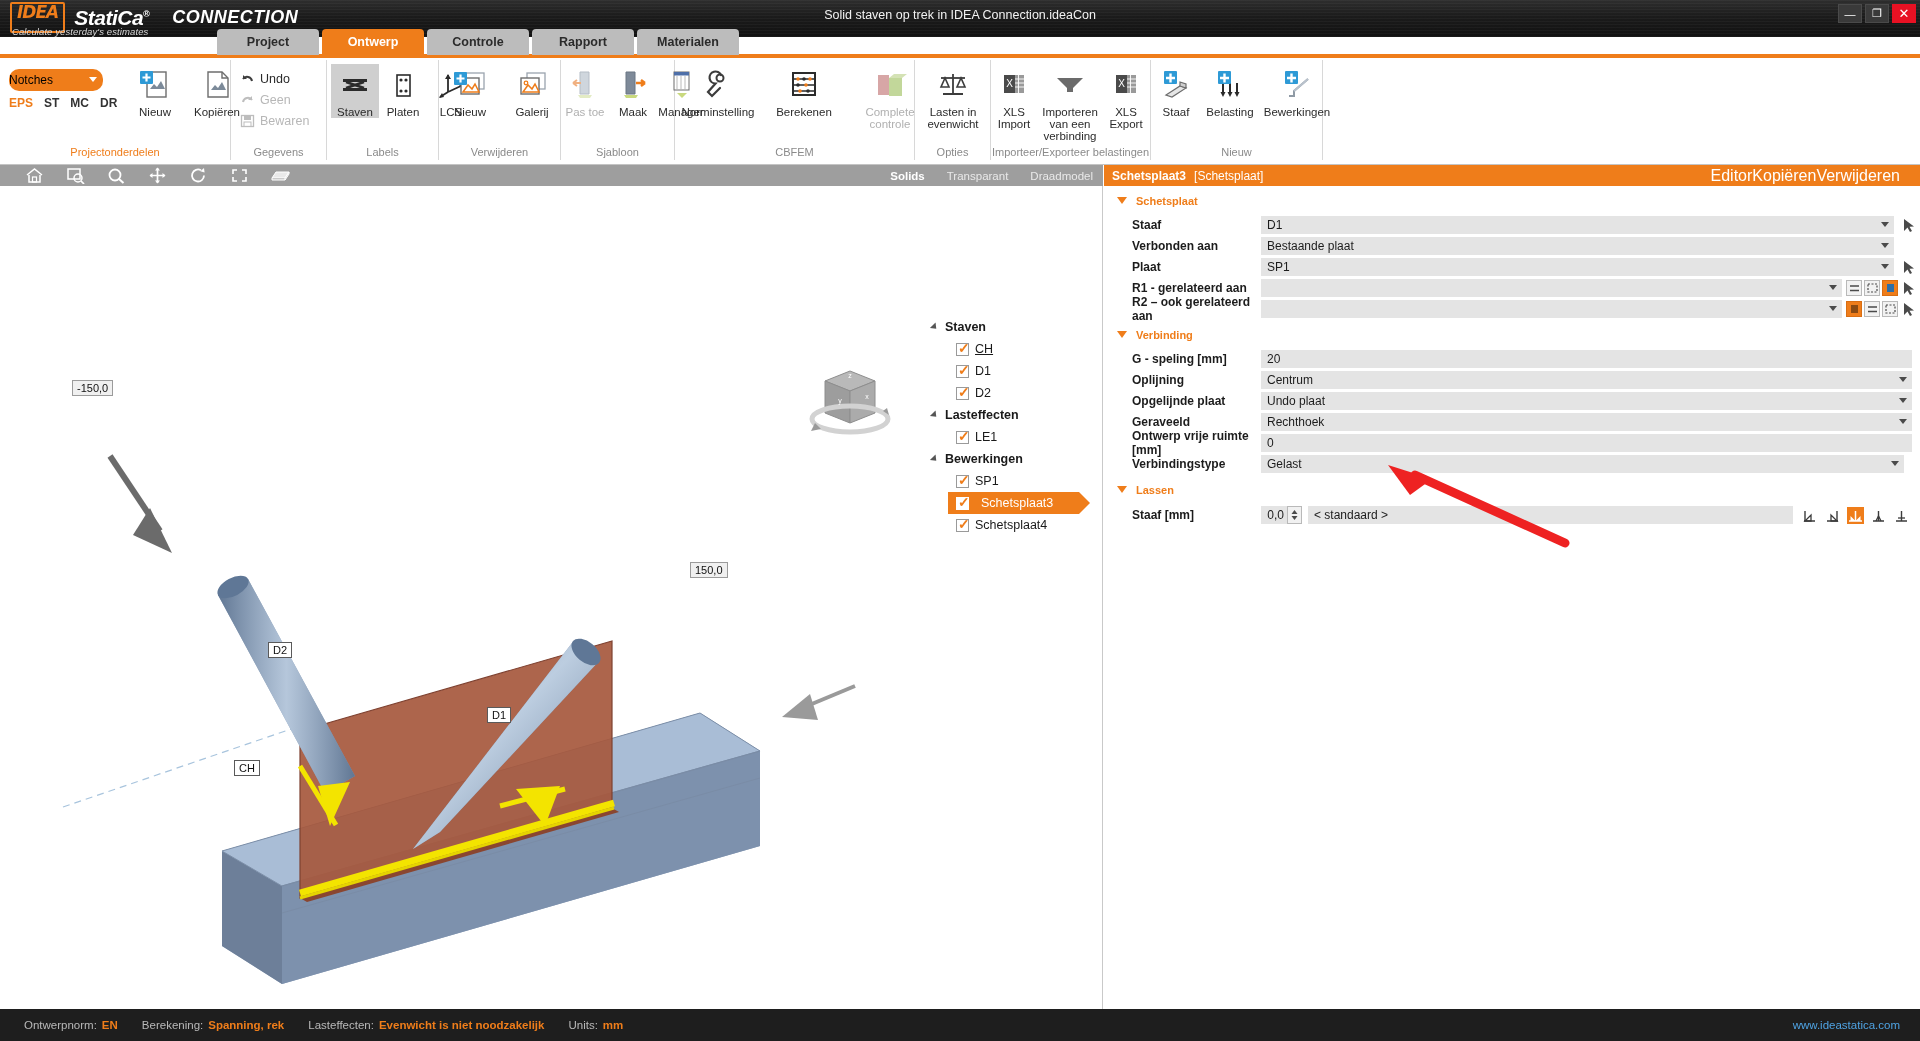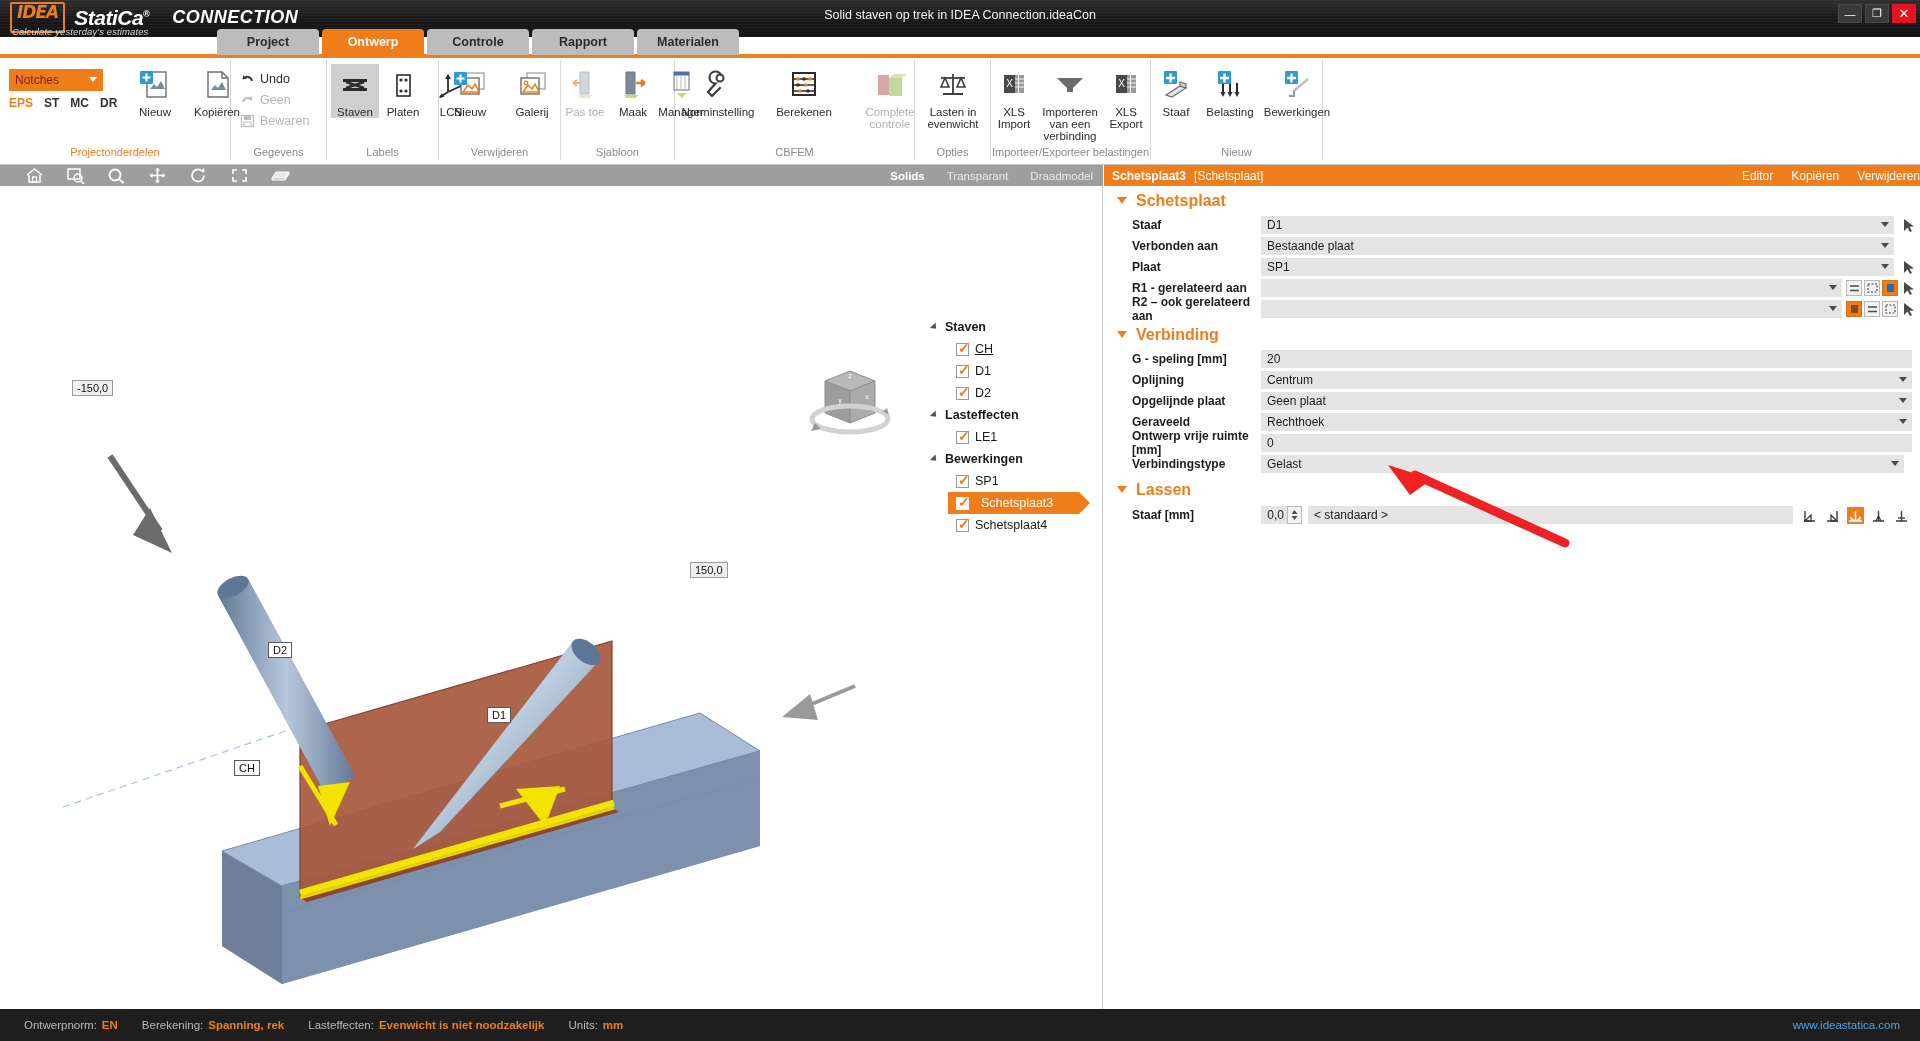--- a/index.html
+++ b/index.html
@@ -79,22 +79,22 @@
   }
   .ritem .ic{ height:38px; display:flex;align-items:center;justify-content:center;}
   .ritem .lb{ font-size:11.5px; color:#2b2b2b; text-align:center; line-height:12px;}
   .ritem.disabled .lb{ color:#b0b0b0; }
   .ritem.sel{ background:#cfcfcf; }
   .ritem.wide{ width:86px; }
   .ritem.narrow{ width:48px; }
 
   .combo-notches{
     position:absolute; left:9px; top:9px; width:94px; height:22px;
-    background:#ef7d1a; color:#7f1d1d; font-size:12px;
-    display:flex;align-items:center; padding-left:6px;
+    background:#ef7d1a; color:#000000; font-size:12px;
+    display:flex;align-items:center; border-radius:10px;
   }
   .combo-notches .arr{ position:absolute; right:6px; top:8px; border-left:4px solid transparent;border-right:4px solid transparent;border-top:5px solid #fff;}
   .eps-row{ position:absolute; left:9px; top:36px; display:flex; gap:11px; font-size:12px; font-weight:bold;}
   .eps-row span{ color:#333; }
   .eps-row span.on{ color:#ef7d1a; }
 
   .stacked{ display:flex; flex-direction:column; gap:7px; padding-top:4px;}
   .stack-it{ display:flex; align-items:center; gap:5px; font-size:12.5px; color:#2b2b2b;}
   .stack-it.dis{ color:#b7b7b7; }
 
@@ -150,24 +150,24 @@
   .props{
     position:absolute; left:1104px; top:165px; width:816px; height:844px;
     background:#fff;
   }
   .props-head{
     height:21px; background:#ef7d1a; color:#fff; display:flex; align-items:center;
     padding-left:8px; font-size:12px; gap:8px;
   }
   .props-head .nm{ font-weight:bold; }
   .props-head .ty{ font-weight:normal; }
-  .props-head .acts{ margin-left:auto; display:flex; gap:18px; padding-right:0; font-size:12px;}
+  .props-head .acts{ margin-left:auto; display:flex; padding-right:20px; font-size:16px;}
   .sect{
     display:flex; align-items:center; gap:9px; height:29px; padding-left:13px;
-    color:#ef7d1a; font-weight:bold; font-size:16px;
+    color:#ef7d1a; font-weight:bold; font-size:11px;
   }
   .sect .caret{ width:0;height:0;border-left:5px solid transparent;border-right:5px solid transparent;border-top:7px solid #ef7d1a;}
   .prow{ display:flex; align-items:center; height:20px; margin-bottom:1px; padding-left:28px;}
   .plabel{ width:129px; font-size:12px; font-weight:bold; color:#1c1c1c; flex:0 0 auto;}
   .pfield{
     flex:1 1 auto; height:18px; background:#e4e4e4; font-size:12px; color:#1c1c1c;
     display:flex; align-items:center; padding-left:6px; position:relative; margin-right:6px;
   }
   .pfield .dd{
     position:absolute; right:5px; top:6px;
@@ -854,21 +854,21 @@
       <span class="plabel">Oplijning</span>
       <span class="pfield" style="margin-right:8px;">
         <span>Centrum</span>
         <span class="dd"></span>
       </span>
     </div>
 
     <div class="prow">
       <span class="plabel">Opgelijnde plaat</span>
       <span class="pfield" style="margin-right:8px;">
-        <span>Geen plaat</span>
+        <span>Undo plaat</span>
         <span class="dd"></span>
       </span>
     </div>
 
     <div class="prow">
       <span class="plabel">Geraveeld</span>
       <span class="pfield" style="margin-right:8px;">
         <span>Rechthoek</span>
         <span class="dd"></span>
       </span>

